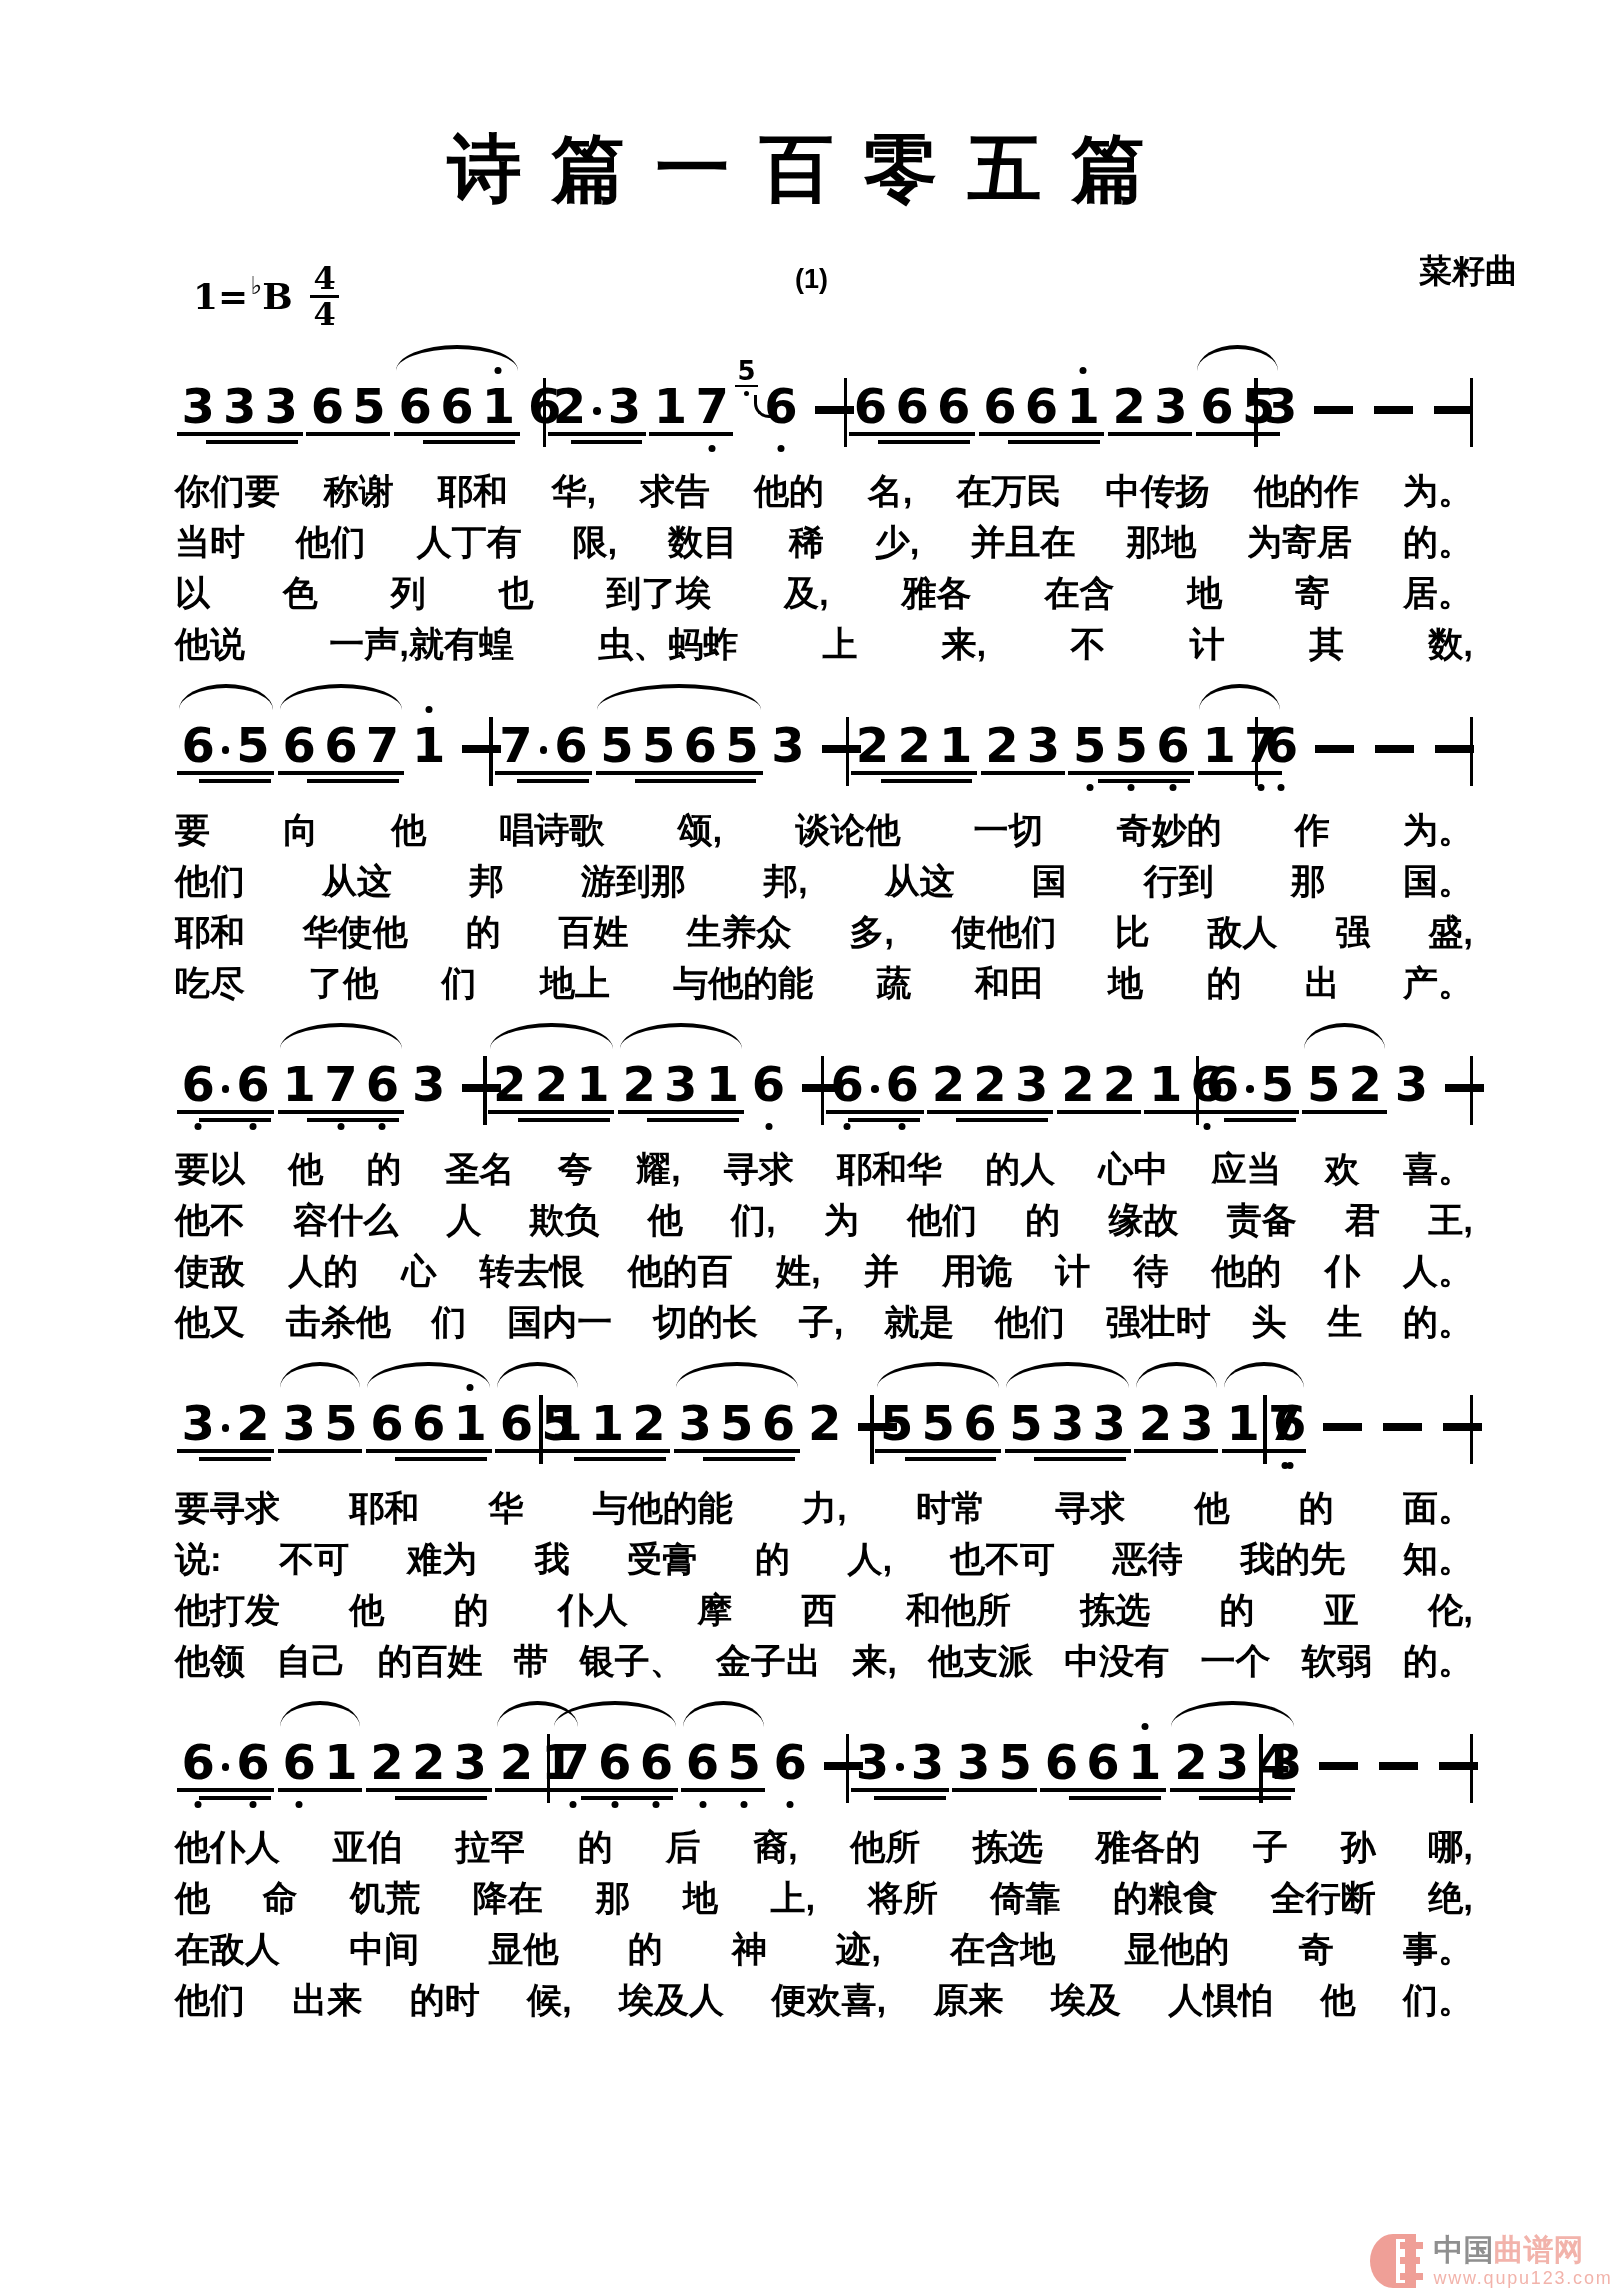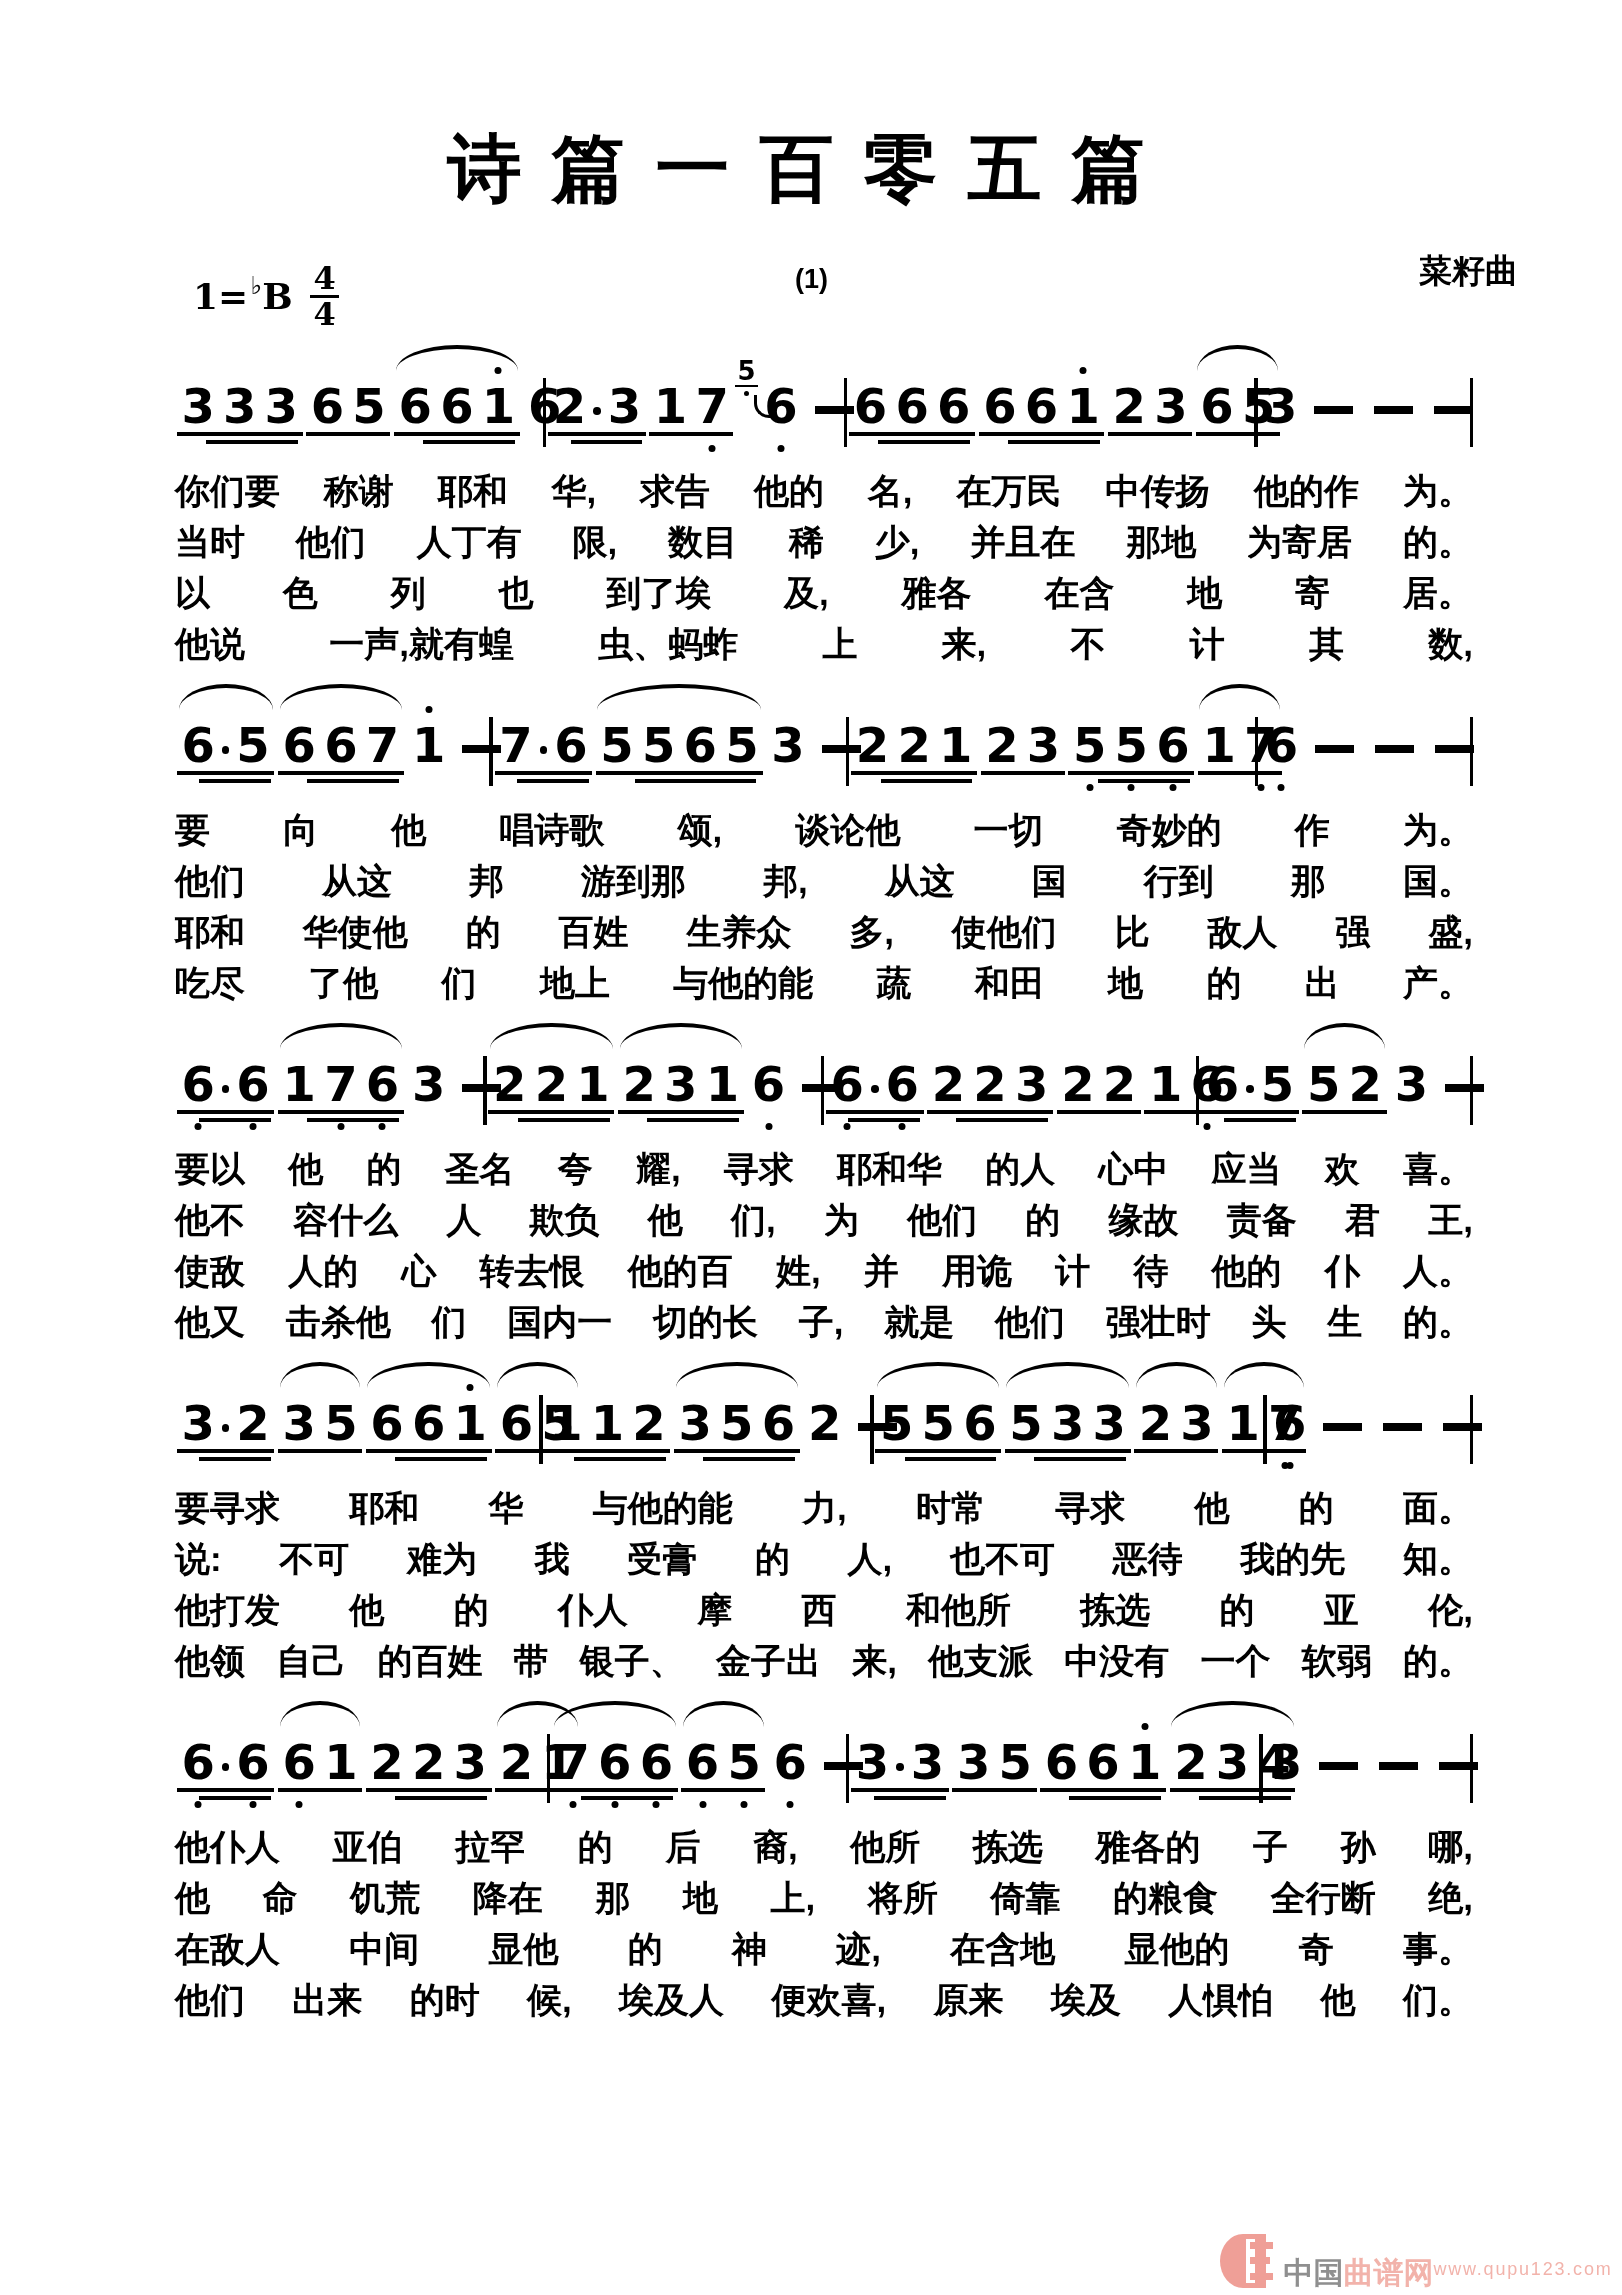--- a/index.html
+++ b/index.html
@@ -48,21 +48,21 @@
   
   .wm{position:absolute;right:10.5px;bottom:7px;display:flex;align-items:flex-end;gap:9.4px;}
   .wm-logo{position:relative;width:54px;height:54px;flex:none;}
   .wm-logo .c{position:absolute;left:0;top:0;width:46px;height:54px;border-radius:50% 0 0 50%;
         background:var(--wmlogo);}
   .wm-logo .s1,.wm-logo .s2,.wm-logo .s3{position:absolute;left:30px;height:7px;background:var(--wmlogo);}
   .wm-logo .s1{top:8.2px;width:23.4px;}
   .wm-logo .s2{top:23.4px;width:20px;}
   .wm-logo .s3{top:39px;width:23.4px;}
   .wm-logo .cut{position:absolute;left:26px;top:4.7px;width:9.4px;height:44px;background:#fff;}
-  .wm-text{display:flex;flex-direction:row;align-items:flex-start;line-height:1.05;}
+  .wm-text{display:flex;flex-direction:column;align-items:flex-start;line-height:1.05;}
   .wm-cn{font-size:30px;font-weight:bold;white-space:nowrap;}
   .wm-cn .p1{color:var(--wmgray);}
   .wm-cn .p2{color:var(--wmpink);}
   .wm-url{font-size:18px;color:var(--wmpink);letter-spacing:1.8px;margin-top:3.5px;}
 </style>
 </head>
 <body>
 
 <div class="page">
   <div class="title">诗篇一百零五篇</div>

